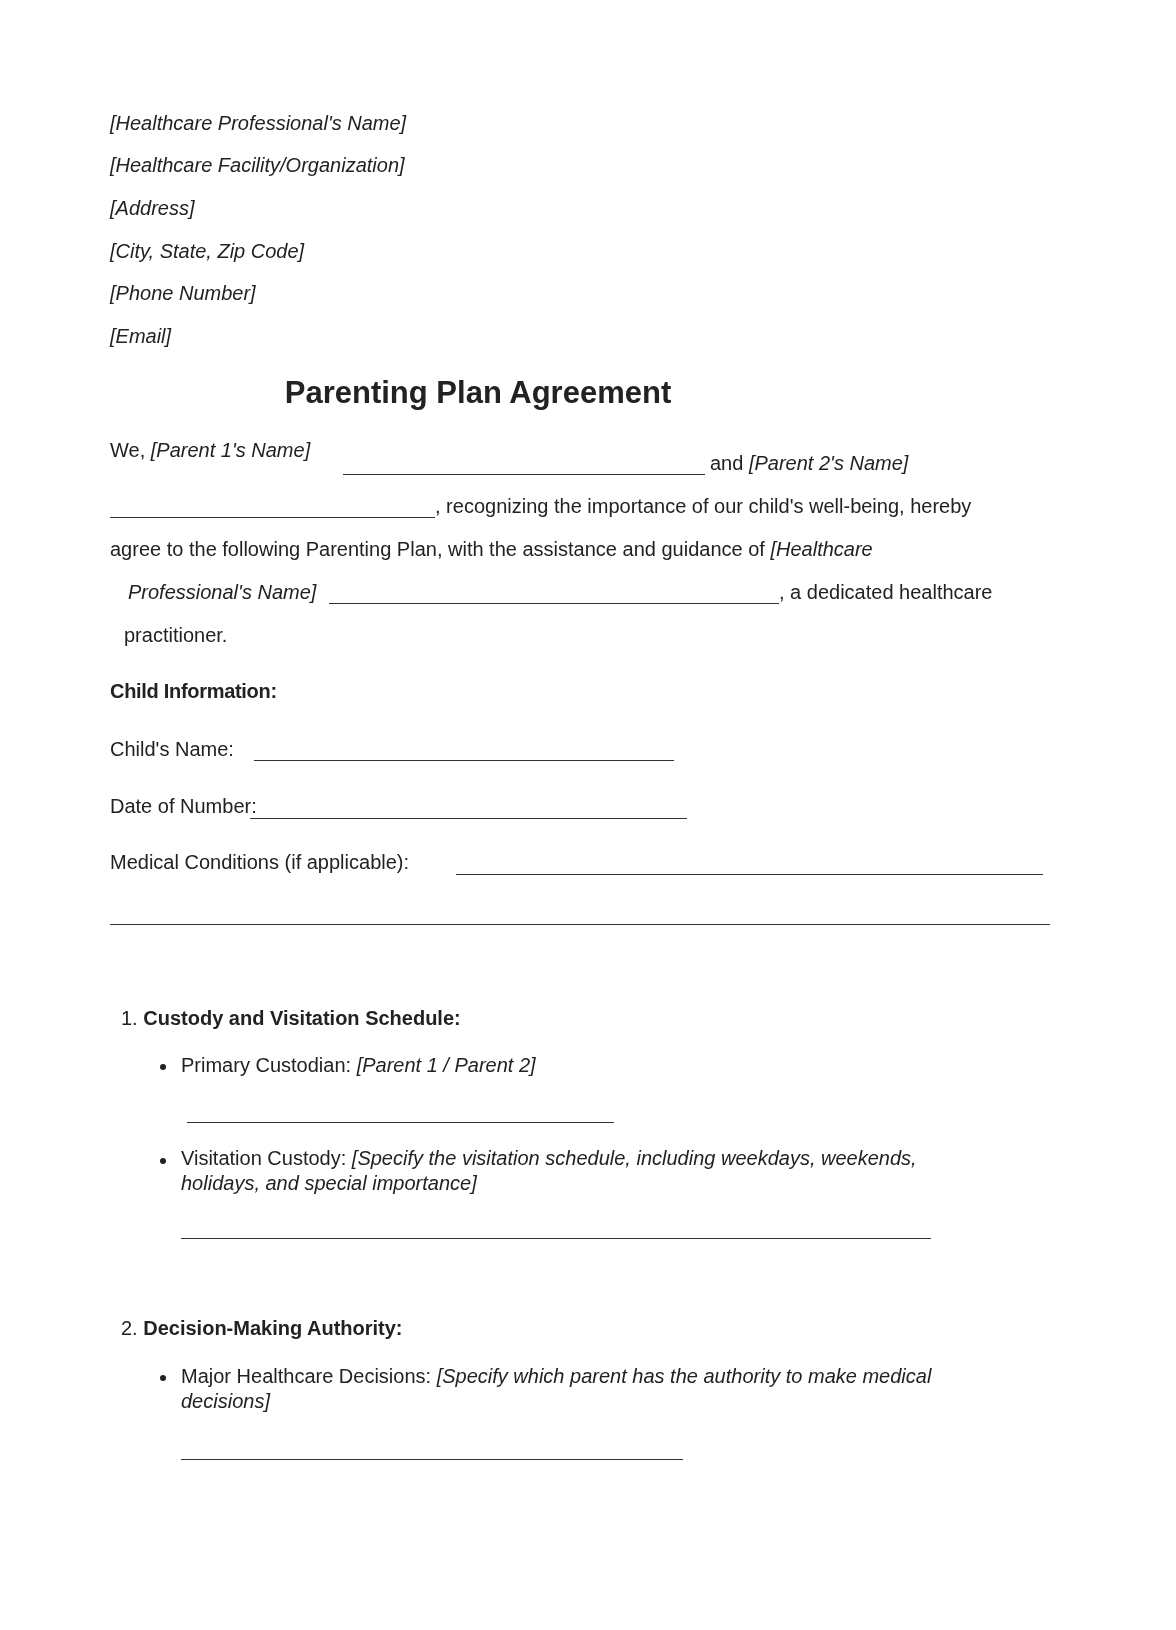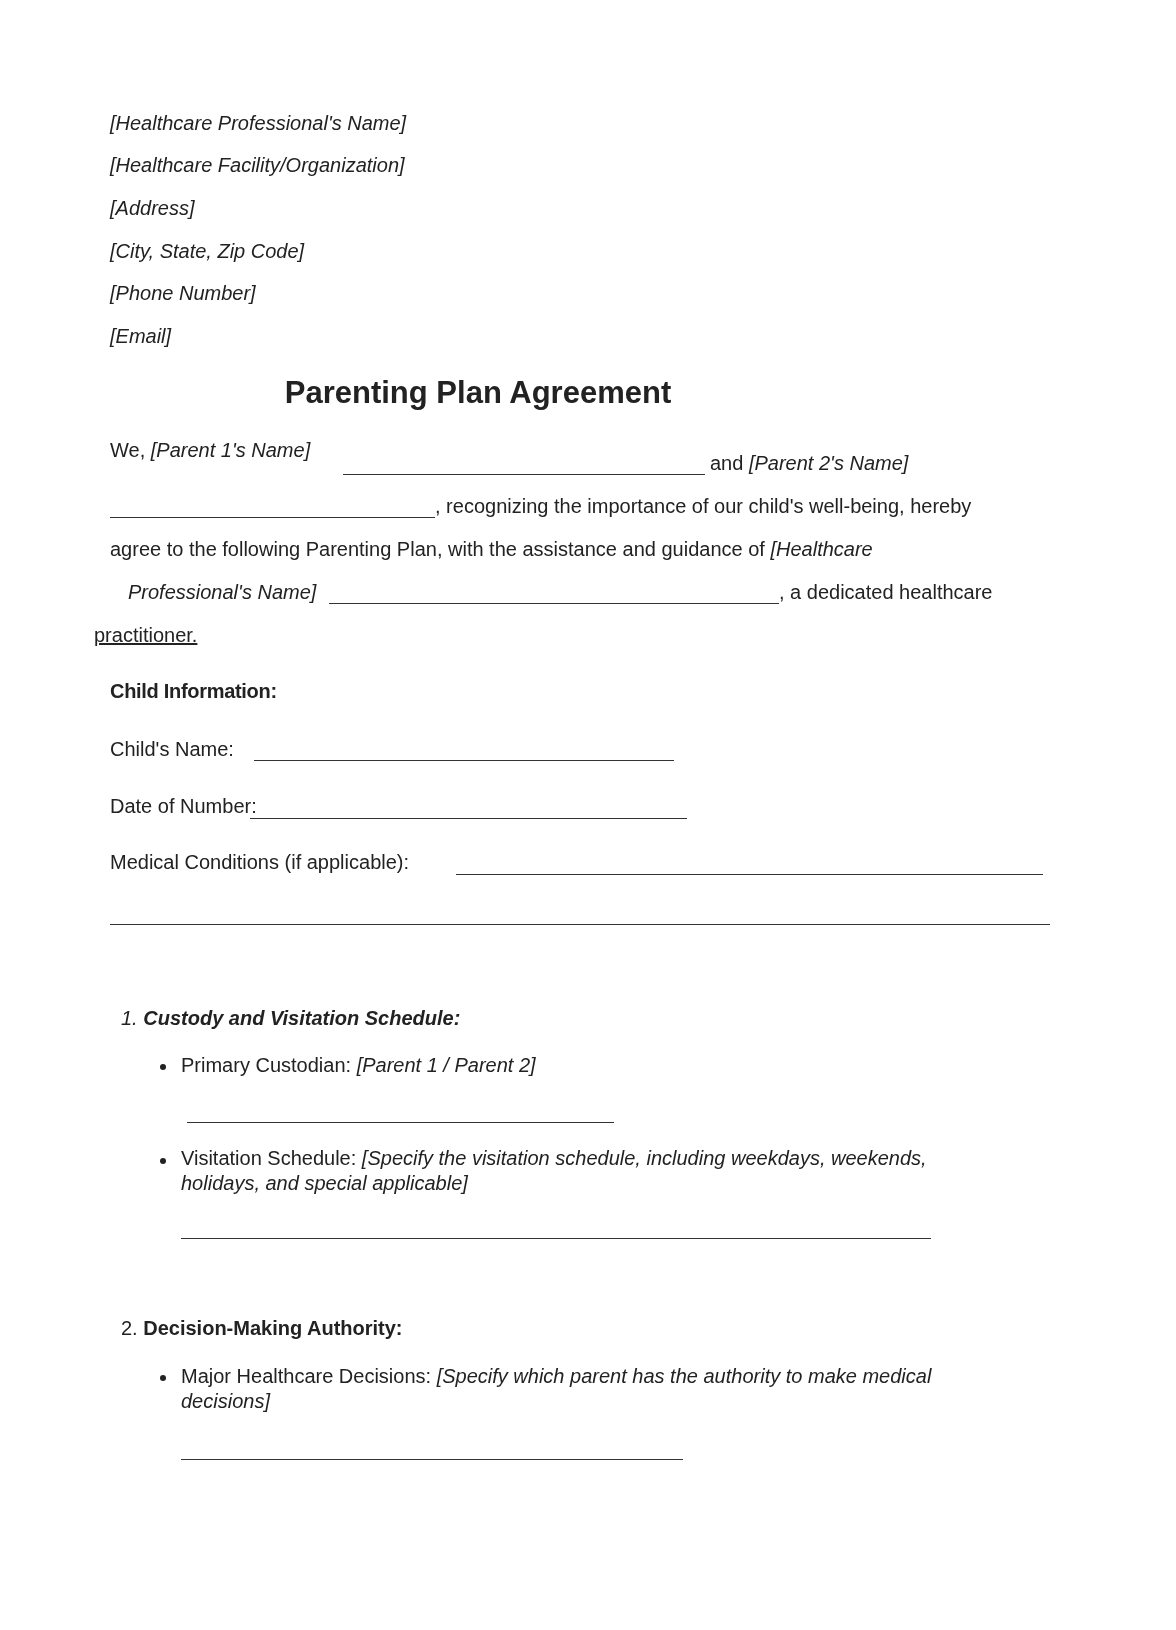--- a/index.html
+++ b/index.html
@@ -37,50 +37,50 @@
 <div class="abs t" style="left:435px;top:494px;">, recognizing the importance of our child's well-being, hereby</div>
 
 <div class="abs t" style="left:110px;top:537px;">
   <span>agree to the following Parenting Plan, with the assistance and guidance of </span><span class="it">[Healthcare</span>
 </div>
 
 <div class="abs t it" style="left:128px;top:580px;">Professional's Name]</div>
 <div class="hline" style="left:329px;top:603px;width:450px;"></div>
 <div class="abs t" style="left:779px;top:580px;">, a dedicated healthcare</div>
 
-<div class="abs t" style="left:94px;top:623px;text-decoration:underline;">practitioner.</div>
+<div class="abs t" style="left:124px;top:623px;">practitioner.</div>
 
 <div class="abs t b" style="left:110px;top:679px;font-size:20px;letter-spacing:-0.3px;">Child Information:</div>
 
 <div class="abs t" style="left:110px;top:737px;">Child's Name:</div>
 <div class="hline" style="left:254px;top:760px;width:420px;"></div>
 
 <div class="abs t" style="left:110px;top:794px;">Date of Number:</div>
 <div class="hline" style="left:250px;top:818px;width:437px;"></div>
 
 <div class="abs t" style="left:110px;top:850px;text-align:right;">Medical Conditions (if applicable):</div>
 <div class="hline" style="left:456px;top:874px;width:587px;"></div>
 <div class="hline" style="left:110px;top:924px;width:940px;"></div>
 
-<div class="abs t" style="left:121px;top:1006px;font-style:italic;">
+<div class="abs t" style="left:121px;top:1006px;">
   <span>1.</span>
   <span class="b">Custody and Visitation Schedule:</span>
 </div>
 
 <div class="bullet" style="left:160px;top:1064px;"></div>
 <div class="abs t" style="left:181px;top:1053px;">
   <span>Primary Custodian: </span><span class="it">[Parent 1 / Parent 2]</span>
 </div>
 <div class="hline" style="left:187px;top:1122px;width:427px;"></div>
 
 <div class="bullet" style="left:160px;top:1158px;"></div>
 <div class="abs t" style="left:181px;top:1146px;">
-  <span>Visitation Schedule: </span><span class="it">[Specify the visitation schedule, including weekdays, weekends,</span>
+  <span>Visitation Custody: </span><span class="it">[Specify the visitation schedule, including weekdays, weekends,</span>
 </div>
-<div class="abs t it" style="left:181px;top:1171px;">holidays, and special applicable]</div>
+<div class="abs t it" style="left:181px;top:1171px;">holidays, and special importance]</div>
 <div class="hline" style="left:181px;top:1238px;width:750px;"></div>
 
 <div class="abs t" style="left:121px;top:1316px;">
   <span>2.</span>
   <span class="b">Decision-Making Authority:</span>
 </div>
 
 <div class="bullet" style="left:160px;top:1375px;"></div>
 <div class="abs t" style="left:181px;top:1364px;">
   <span>Major Healthcare Decisions: </span><span class="it">[Specify which parent has the authority to make medical</span>

